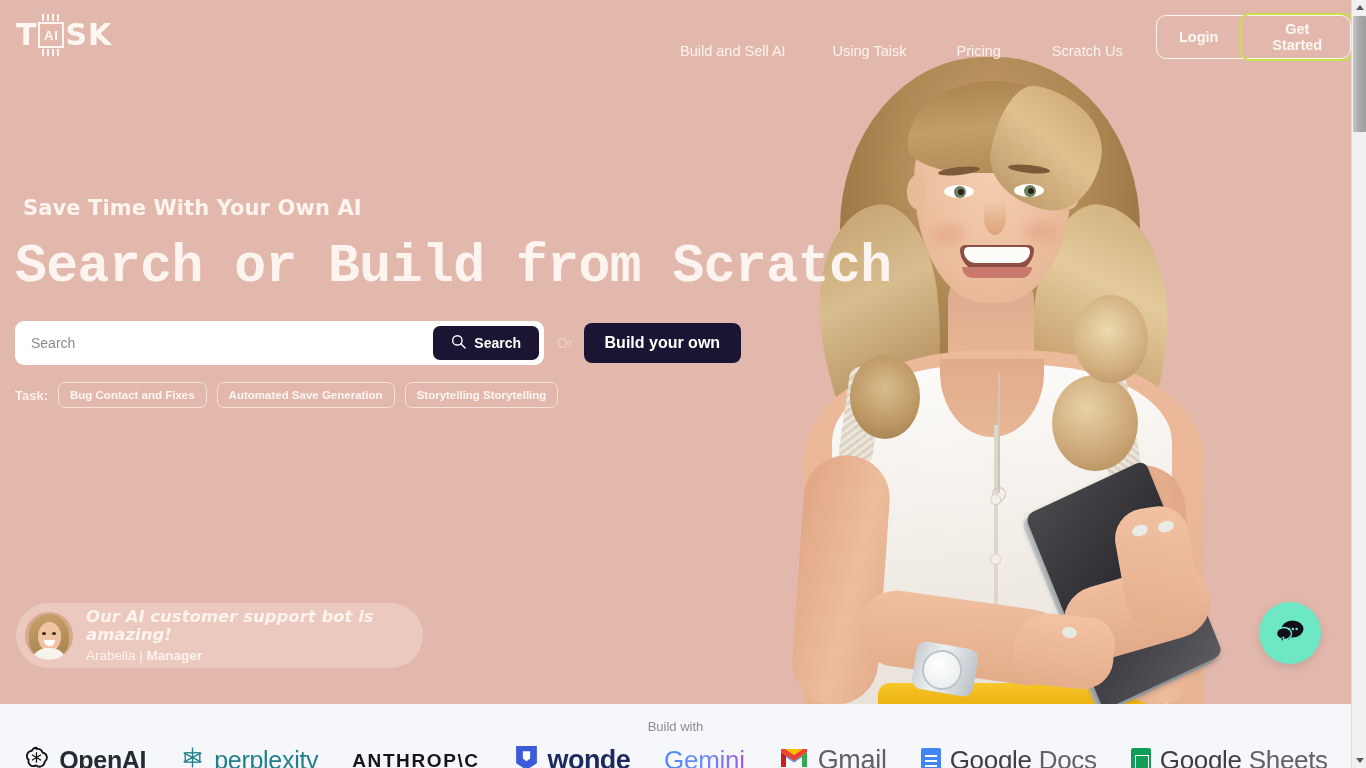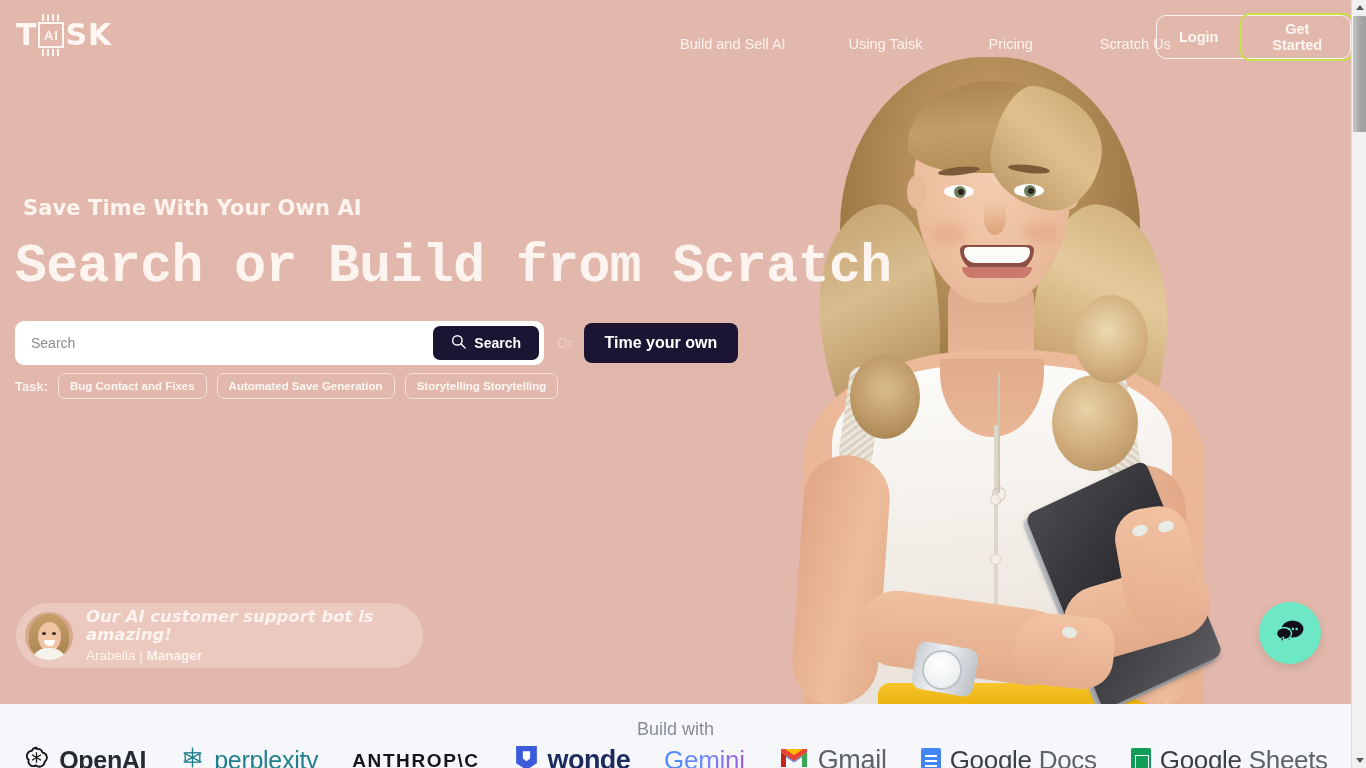--- a/index.html
+++ b/index.html
@@ -270,22 +270,22 @@
   }
   .logo-ai::before, .logo-ai::after {
     content: "";
     position: absolute; left: 2px; right: 2px; height: 7px;
     background-image: repeating-linear-gradient(90deg, #fdf6f1 0 2px, transparent 2px 5px);
   }
   .logo-ai::before { top: -10px; }
   .logo-ai::after { bottom: -10px; }
 
   .nav-links {
-    position: absolute; left: 680px; top: 30px;
-    display: flex; gap: 16px;
+    position: absolute; left: 680px; top: 37px;
+    display: flex; gap: 0;
     align-items: center;
   }
   .nav-link {
     color: #fdf3ee;
     font-size: 14.5px;
     text-decoration: none;
     padding: 6px 0;
     cursor: pointer;
     white-space: nowrap;
   }
@@ -374,21 +374,21 @@
   .btn-build {
     height: 40px; padding: 0 21px;
     background: #1b1433; color: #fff;
     border: none; border-radius: 8px;
     font-size: 16px; font-weight: 700; cursor: pointer;
     font-family: "Liberation Sans", sans-serif;
   }
 
   .tasks-row {
     display: flex; align-items: center;
-    margin-top: 8px;
+    margin-top: 17px;
   }
   .tasks-label {
     font-size: 13px; font-weight: 700; color: #fbf0ea;
     margin-right: 10px;
   }
   .task-chip {
     font-size: 11.5px; font-weight: 700; color: #fdf6f2;
     border: 1.2px solid #f5e1d8;
     border-radius: 7px;
     padding: 6px 11px;
@@ -448,21 +448,21 @@
   
   .brands {
     position: absolute; top: 704px; left: 0;
     width: 1351px; height: 64px;
     background: #f6f7fb;
     overflow: hidden;
   }
   .build-with {
     position: absolute; top: 15px; left: 0; width: 1351px;
     text-align: center;
-    font-size: 18px; color: #8a8d96;
+    font-size: 13px; color: #8a8d96;
   }
   .brand-row {
     position: absolute; top: 40px; left: 0;
     width: 1351px;
     display: flex; align-items: center;
     justify-content: center;
     gap: 34px;
   }
   .brand {
     display: flex; align-items: center; gap: 9px;
@@ -630,21 +630,21 @@
                 <circle cx="6.8" cy="6.8" r="5" stroke="#ffffff" stroke-width="1.5"></circle>
                 <line x1="10.5" y1="10.5" x2="15" y2="15" stroke="#ffffff" stroke-width="1.5" stroke-linecap="round"></line>
               </svg>
             </span>
             <span>Search</span>
           </button>
         </div>
 
         <span class="or-text">Or</span>
 
-        <button class="btn-build">Time your own</button>
+        <button class="btn-build">Build your own</button>
       </div>
 
       <div class="tasks-row">
         <span class="tasks-label">Task:</span>
         <button class="task-chip">Bug Contact and Fixes</button>
         <button class="task-chip">Automated Save Generation</button>
         <button class="task-chip">Storytelling Storytelling</button>
       </div>
     </div>
 

